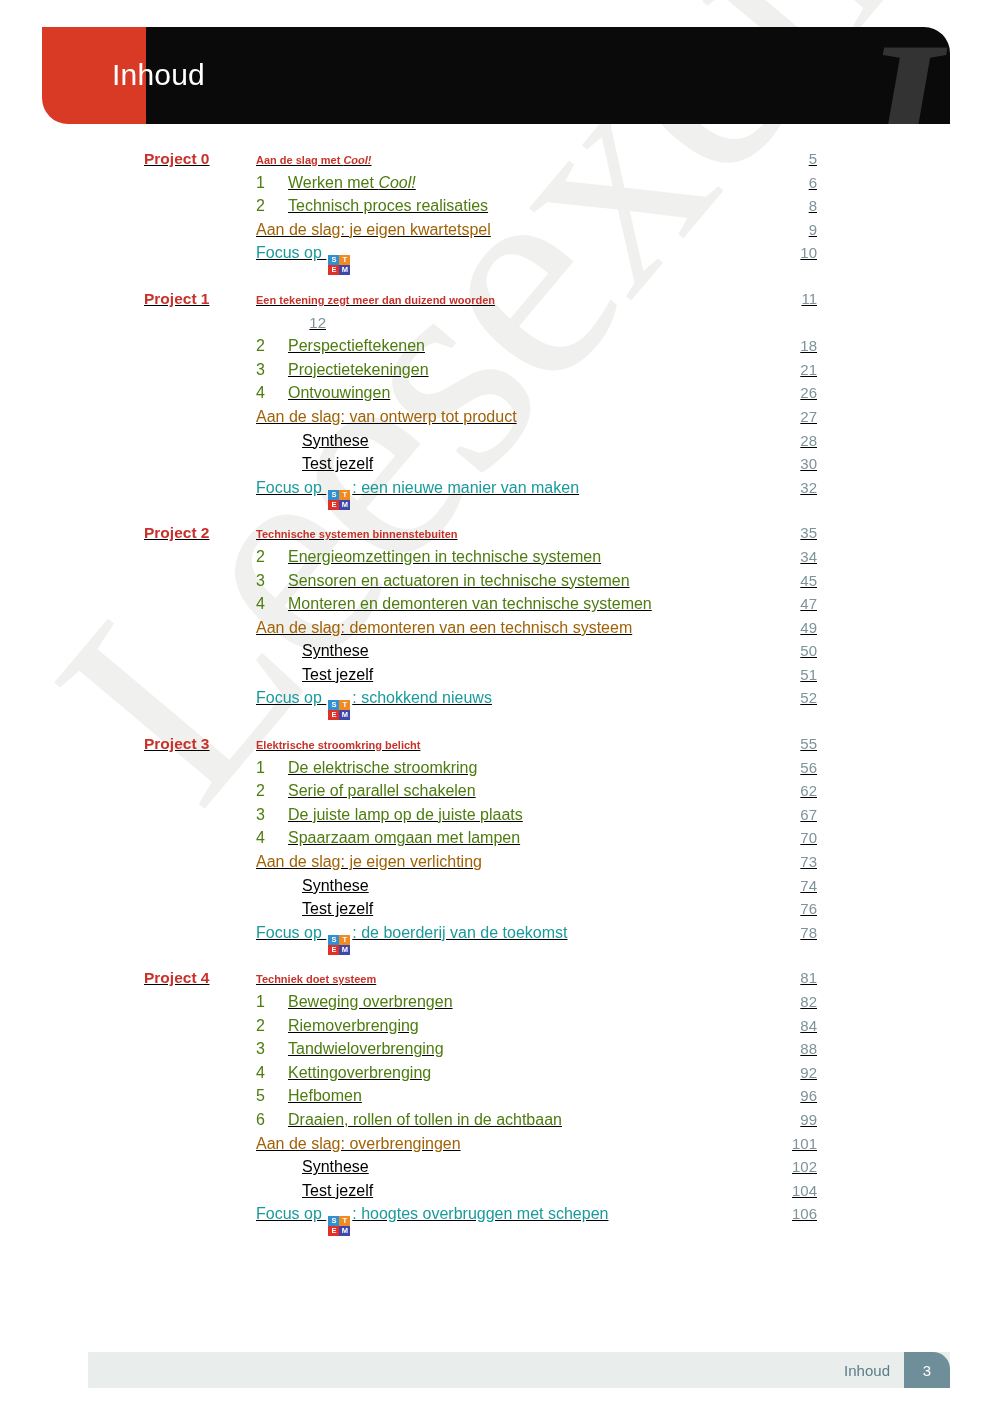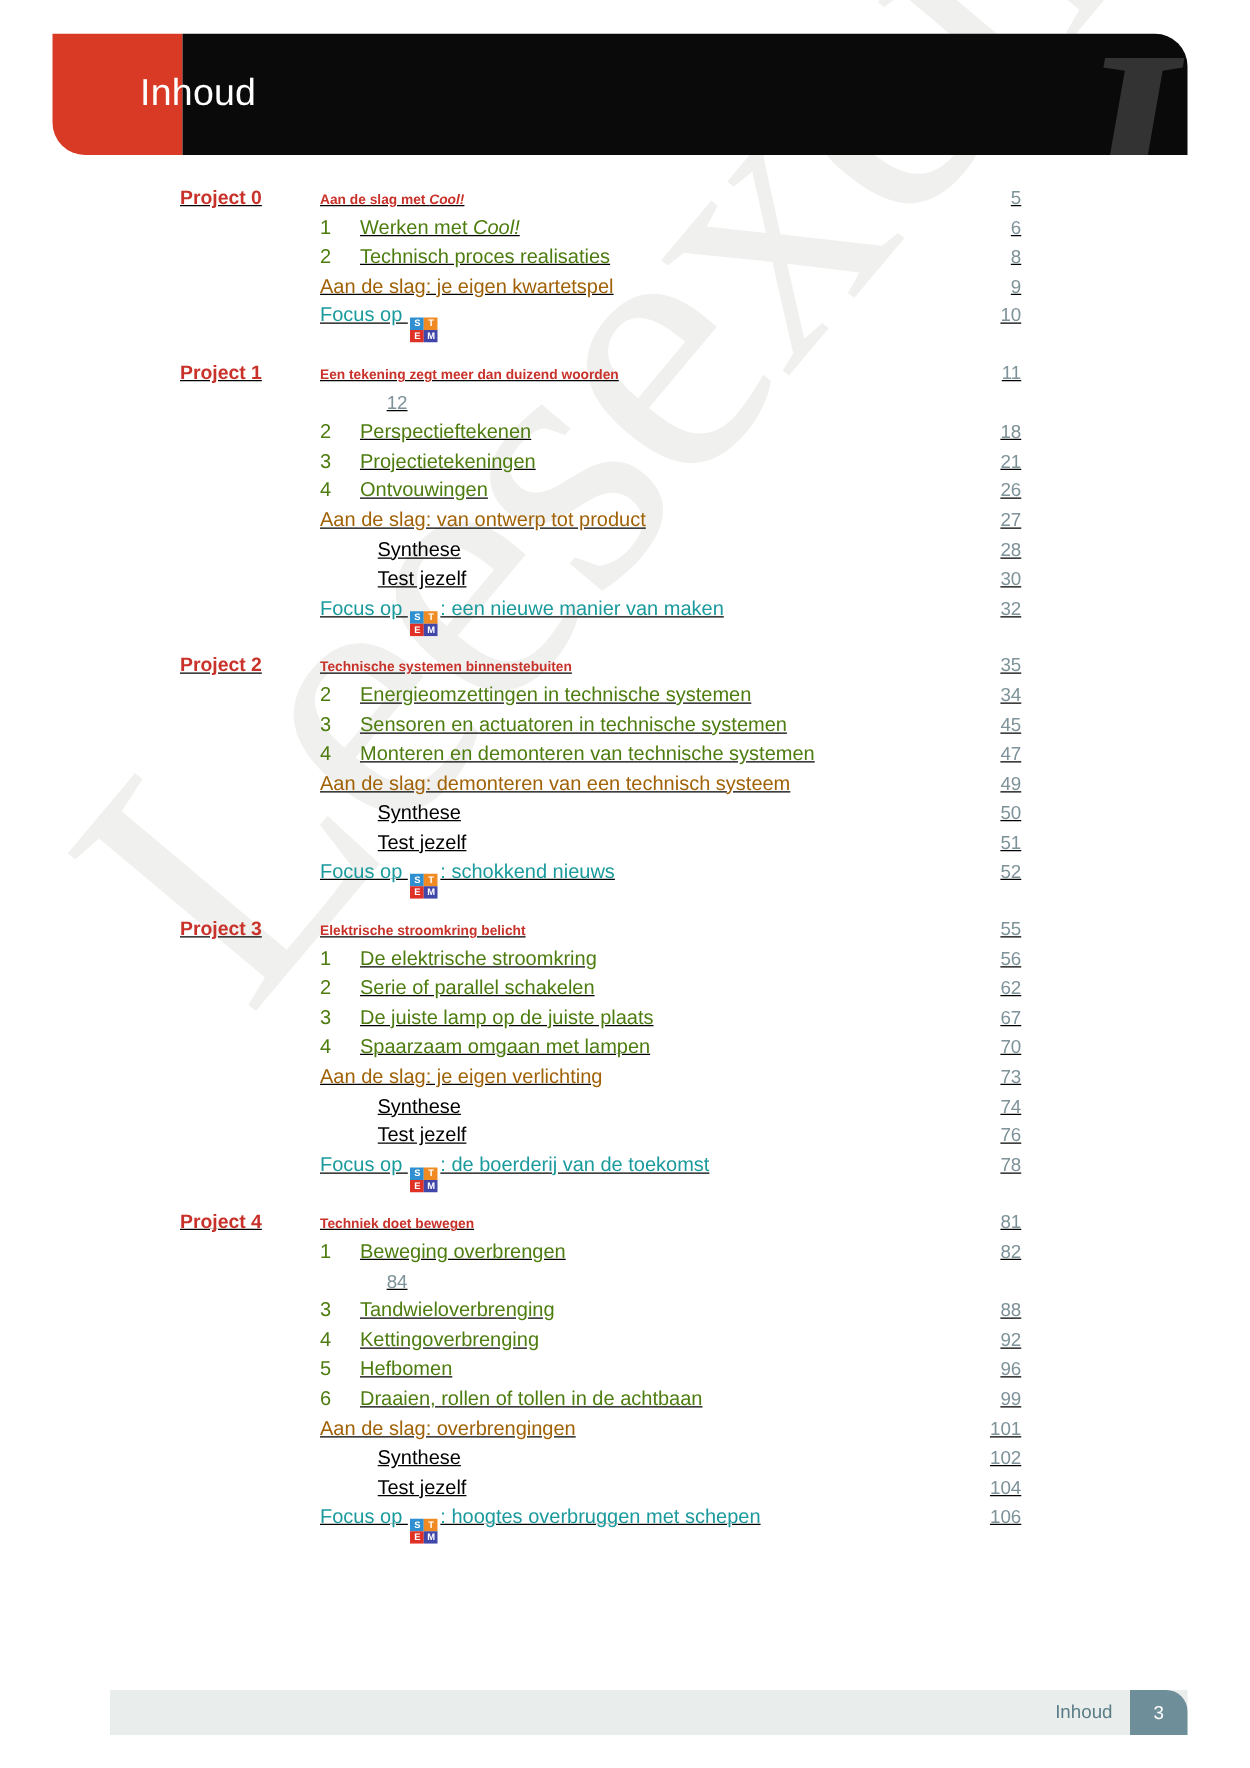--- a/index.html
+++ b/index.html
@@ -416,30 +416,31 @@
             <span class="stem-t">T</span>
             <span class="stem-e">E</span>
             <span class="stem-m">M</span>
           </span>: de boerderij van de toekomst</div>
         <div class="col-page">78</div>
       </div>
     </div>
     <div class="project-block">
       <div class="toc-row row-title">
         <div class="col-project">Project 4</div>
-        <div class="col-body">Techniek doet bewegen</div>
+        <div class="col-body">Techniek doet systeem</div>
         <div class="col-page">81</div>
       </div>
       <div class="toc-row row-numbered">
         <div class="col-project"></div>
         <div class="col-body"><span class="num">1</span>Beweging overbrengen</div>
         <div class="col-page">82</div>
       </div>
       <div class="toc-row row-numbered">
         <div class="col-project"></div>
+        <div class="col-body"><span class="num">2</span>Riemoverbrenging</div>
         <div class="col-page">84</div>
       </div>
       <div class="toc-row row-numbered">
         <div class="col-project"></div>
         <div class="col-body"><span class="num">3</span>Tandwieloverbrenging</div>
         <div class="col-page">88</div>
       </div>
       <div class="toc-row row-numbered">
         <div class="col-project"></div>
         <div class="col-body"><span class="num">4</span>Kettingoverbrenging</div>

